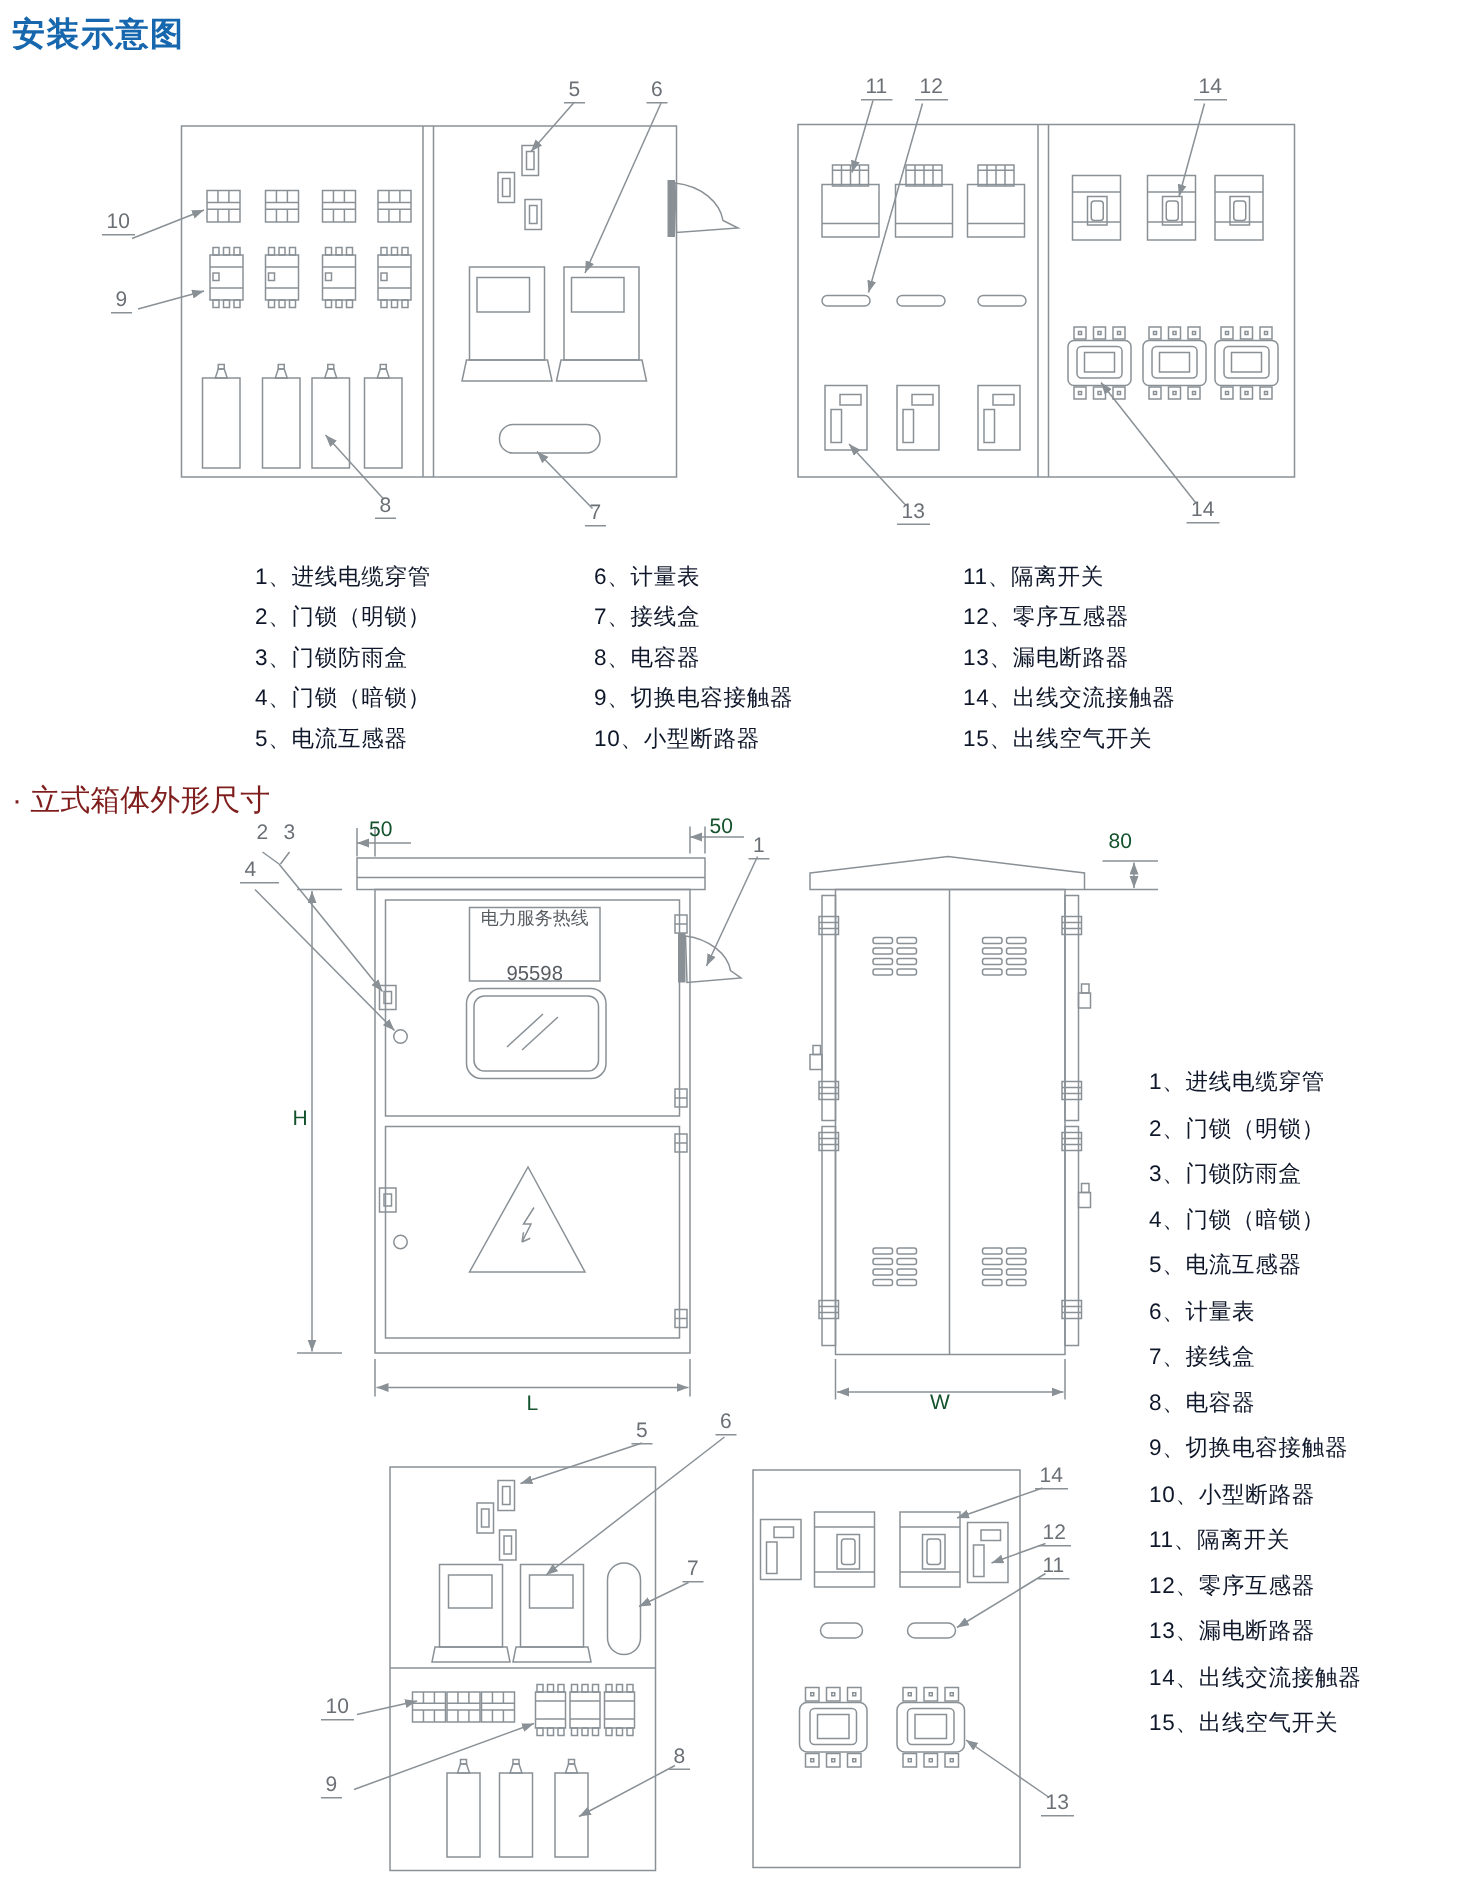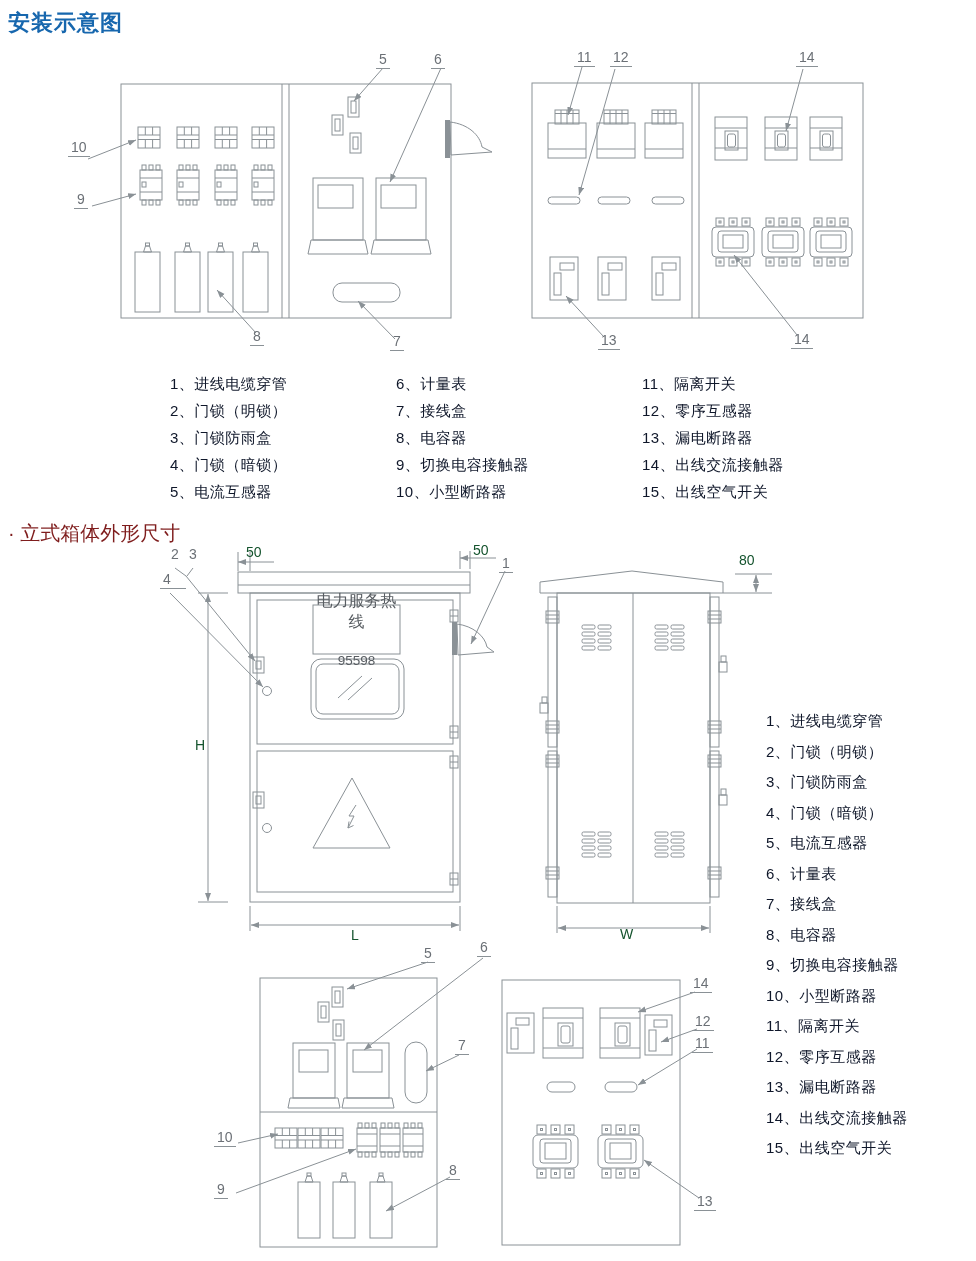--- a/index.html
+++ b/index.html
@@ -10,21 +10,21 @@
   .fillbar{fill:#8a9196;stroke:none;}
   #page-title{position:absolute;left:8px;top:8px;font-size:22px;font-weight:bold;color:#1767ae;letter-spacing:1px;}
   #section-title{position:absolute;left:8px;top:520px;font-size:20px;color:#7f1d1d;}
   .co{position:absolute;font-size:14px;color:#6b7076;line-height:1.05;padding:0 3px 1px 3px;
       border-bottom:1px solid #8a9196;}
   .co.nol{border-bottom:none;}
   .dim{position:absolute;font-size:14px;color:#14532d;line-height:1.05;}
   .lg{position:absolute;font-size:15px;color:#0f172a;white-space:nowrap;letter-spacing:0.5px;}
   #hotline{position:absolute;left:313px;top:605px;width:87px;height:49px;display:flex;flex-direction:column;
            align-items:center;justify-content:center;color:#585d62;text-align:center;}
-  #hotline .l1{font-size:16px;}
+  #hotline .l1{font-size:12px;}
   #hotline .l2{font-size:13.5px;margin-top:20px;}
 </style>
 </head>
 <body>
 
 <div id="page">
 
   <div id="page-title">安装示意图</div>
 
   <svg style="left:70px;top:55px" width="440" height="310" viewBox="0 0 440 310">

